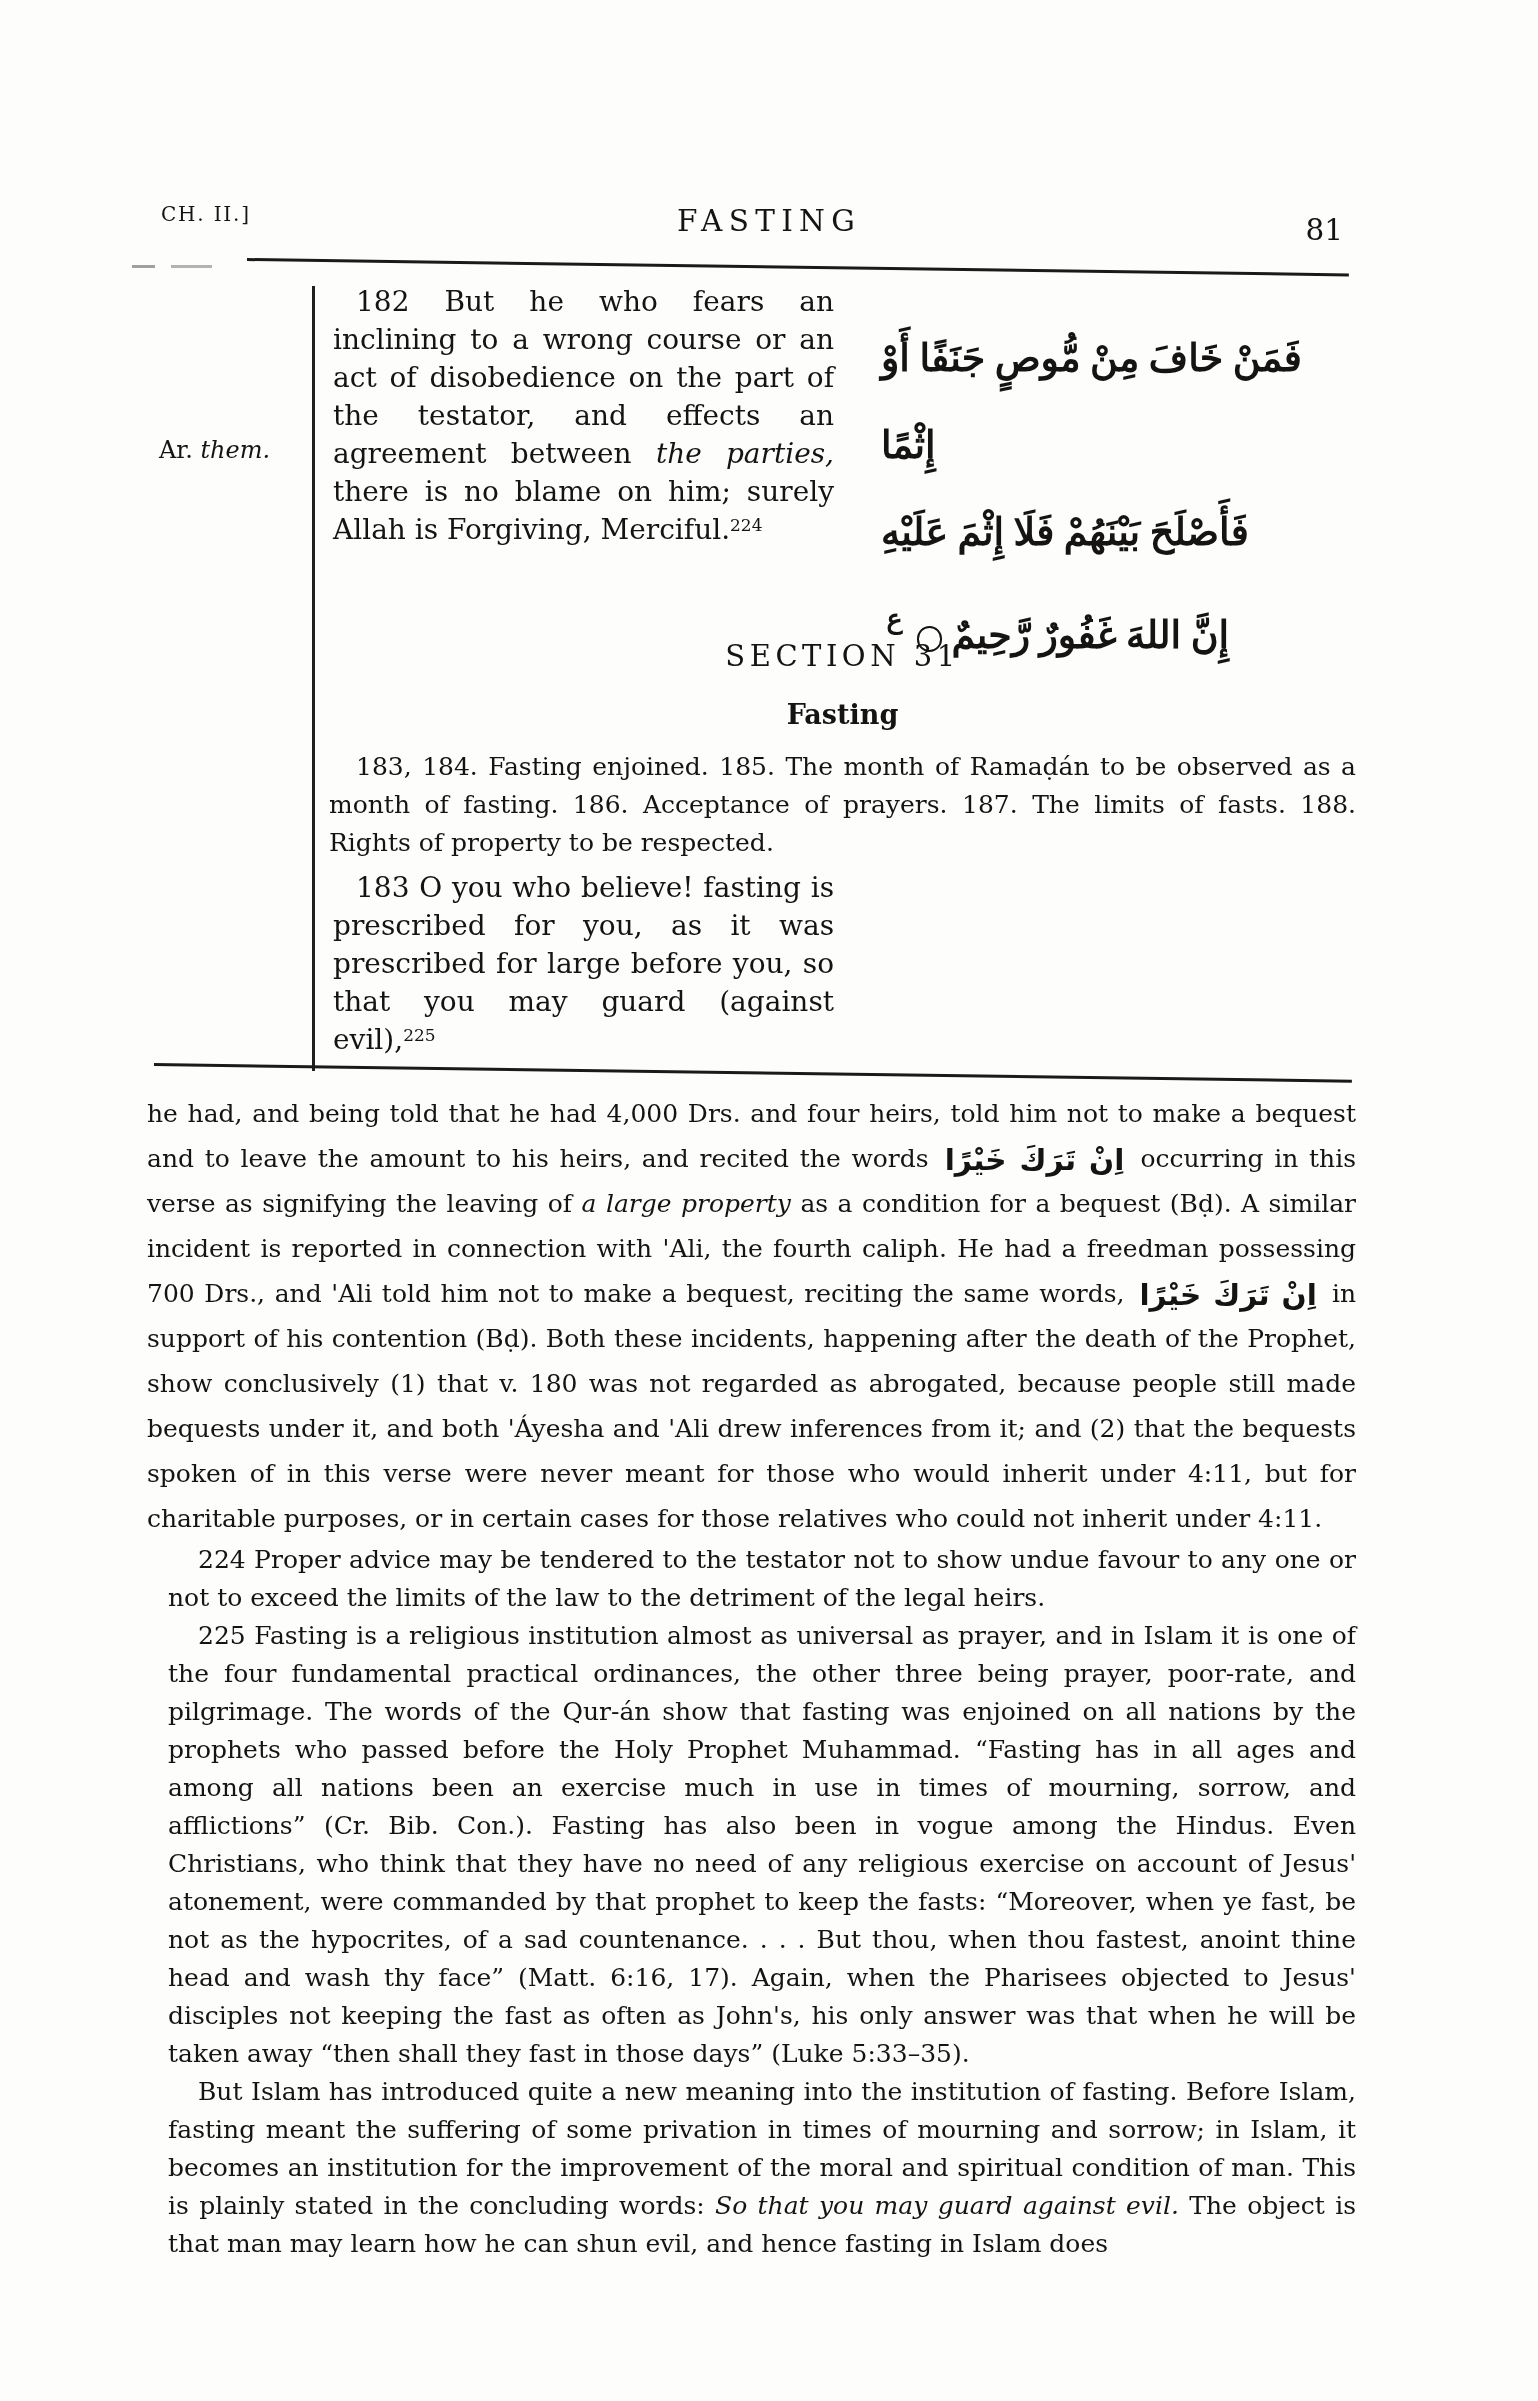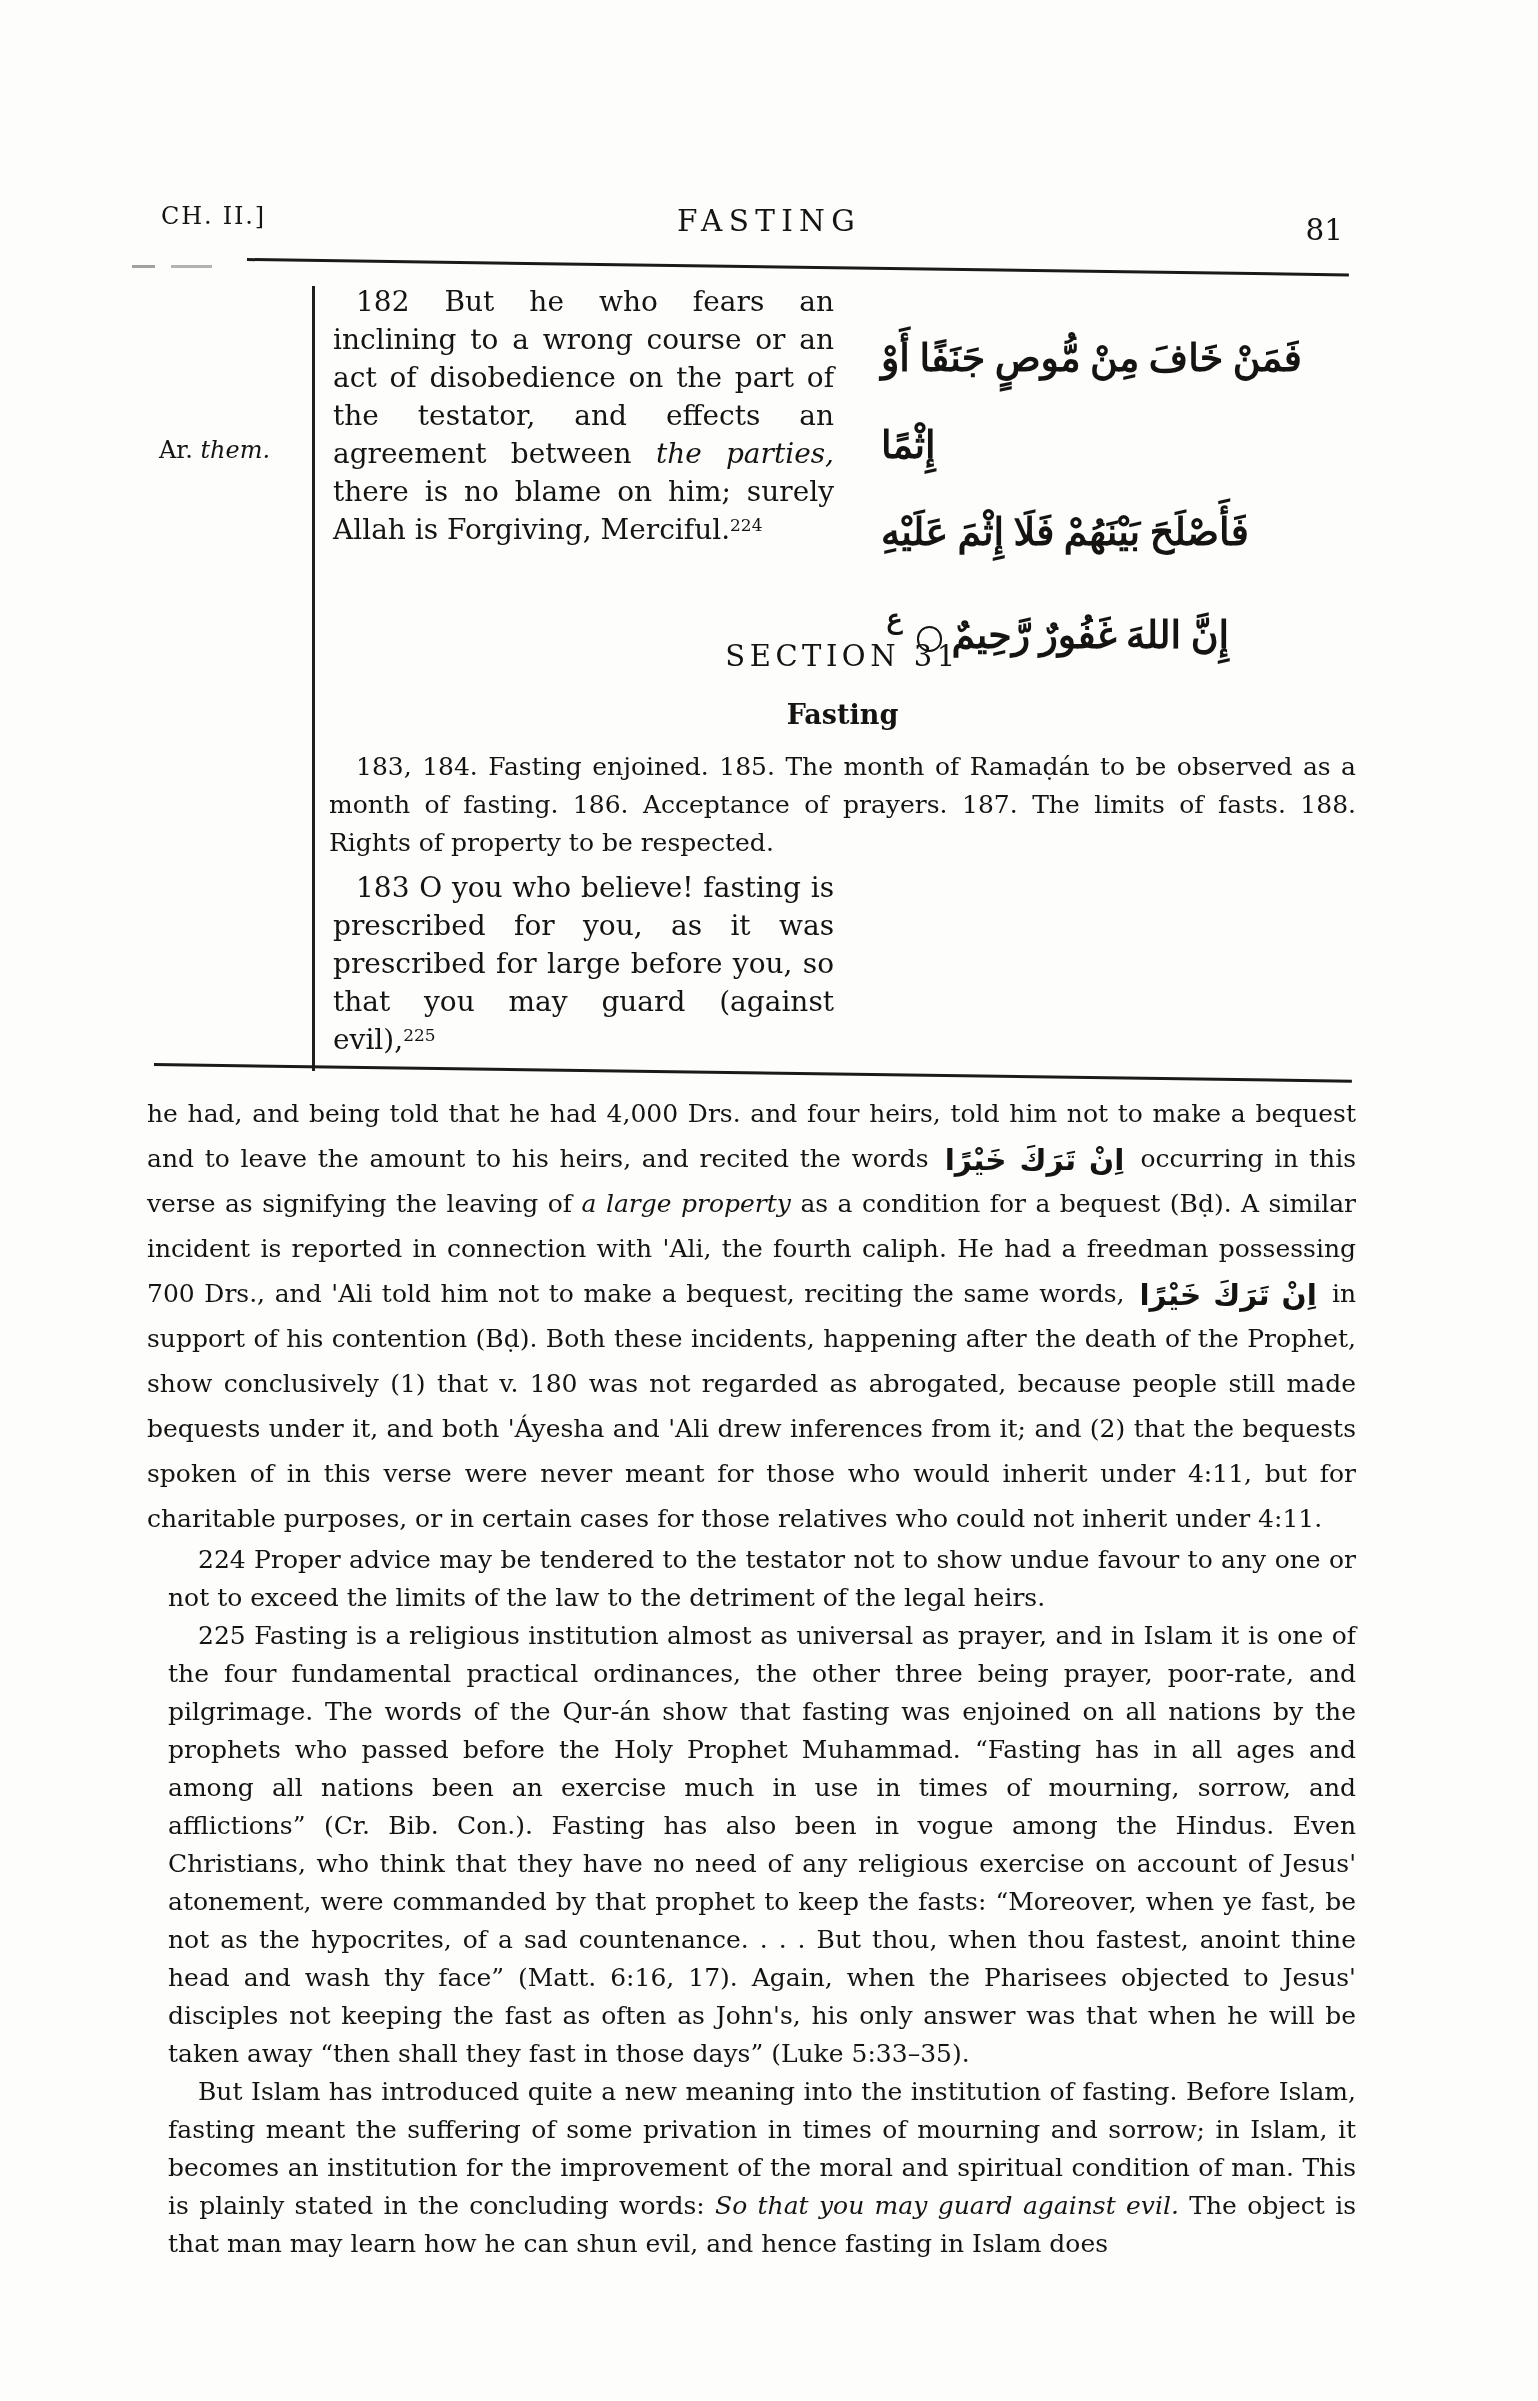--- a/index.html
+++ b/index.html
@@ -7,21 +7,21 @@
     position: relative;
     width: 1538px;
     height: 2401px;
     margin: 0 auto;
     background: #fdfdfb;
     color: #151413;
     font-family: "DejaVu Serif", "Liberation Serif", serif;
     overflow: hidden;
   }
   
-  .hdr-chapter { position:absolute; left:161px; top:202px; font-size:24px; letter-spacing:1.8px; }
+  .hdr-chapter { position:absolute; left:161px; top:202px; font-size:20px; letter-spacing:1.8px; }
   .hdr-title   { position:absolute; left:0; right:0; top:204px; text-align:center; font-size:29.5px; letter-spacing:6.3px; }
   .hdr-pageno  { position:absolute; right:195px; top:213px; font-size:29.5px; }
   .hdr-rule    { position:absolute; left:247px; top:258px; width:1102px; height:2.7px; background:#1b1a18; transform:rotate(0.8deg); transform-origin:0 0; }
   .scan-noise  { position:absolute; left:132px; top:265px; width:80px; height:2.7px;
                  background:linear-gradient(to right,#555 0 23px,transparent 23px 39px,#777 39px 80px); opacity:.55; }
   
   .v-rule { position:absolute; left:312px; top:286px; width:2.7px; height:785px; background:#201f1d; }
   .margin-note { position:absolute; left:159px; top:436px; font-size:24px; }
   .margin-note i { }
   

